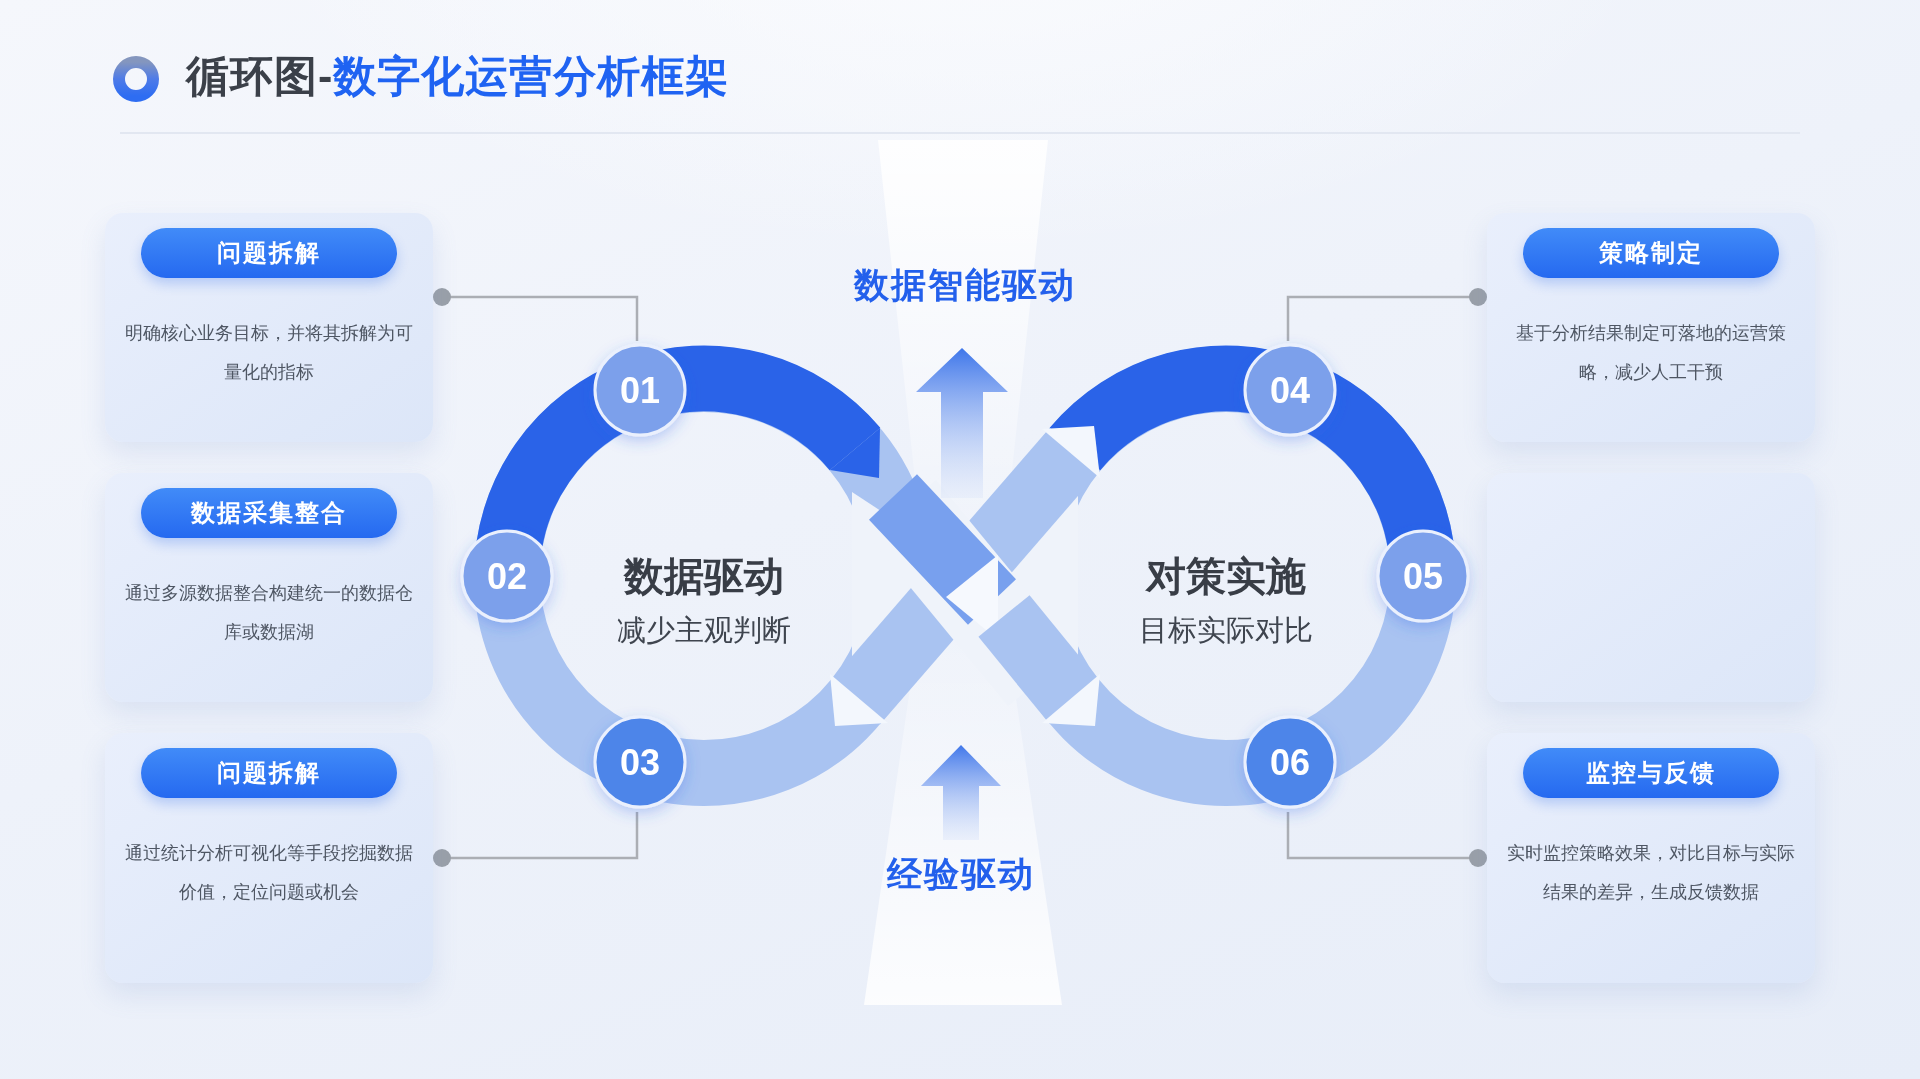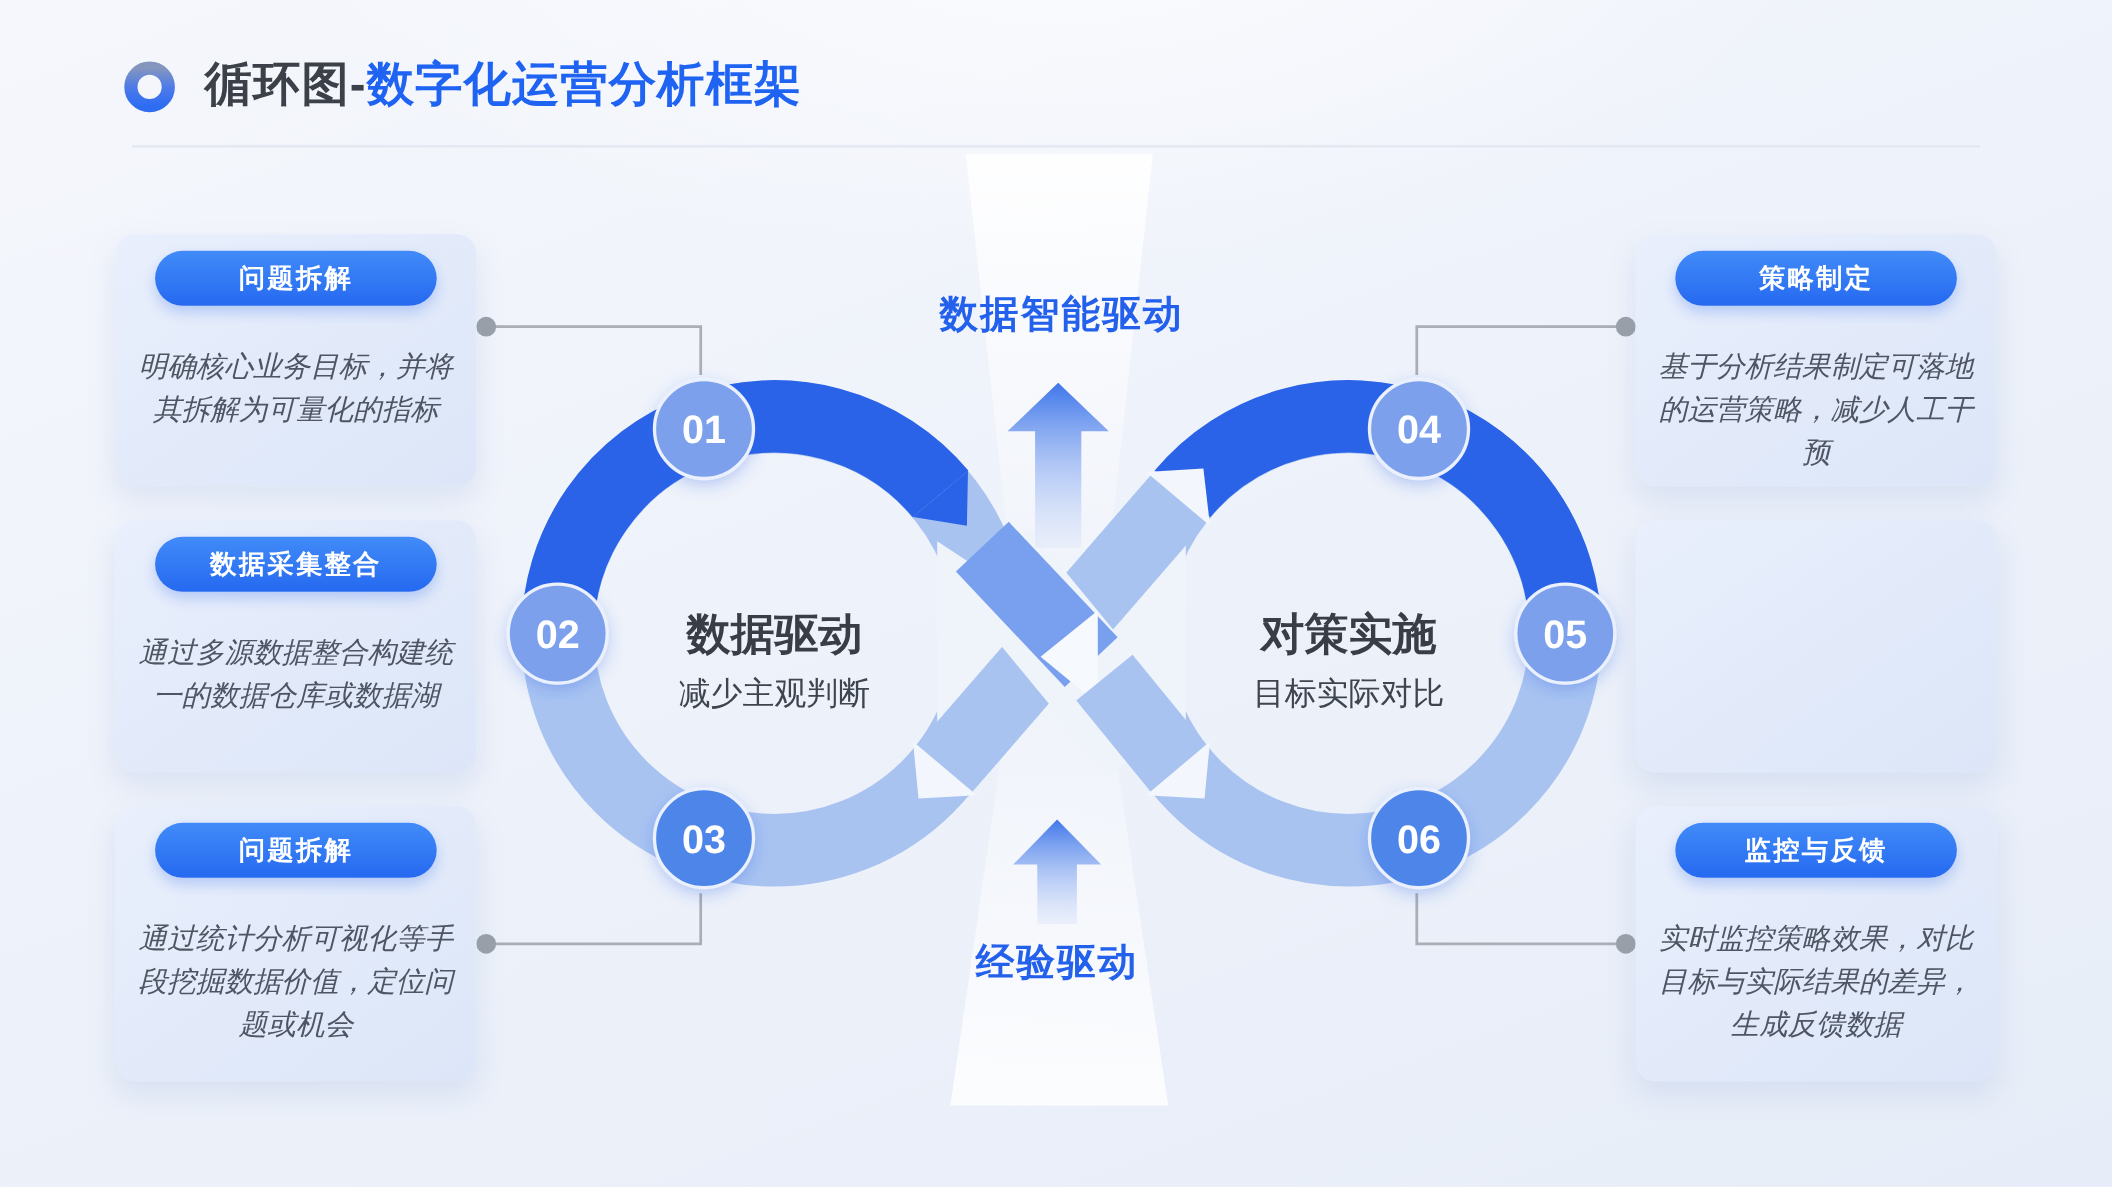--- a/index.html
+++ b/index.html
@@ -22,22 +22,22 @@
     box-shadow:0 12px 26px rgba(110,140,205,.16);}
   .card.h2{height:229px;}
   .card.h3{height:250px;}
   .cl{left:105px;} .cr{left:1487px;}
   .y1{top:213px;} .y2{top:473px;} .y3{top:733px;}
   .badge{width:256px;height:50px;margin:15px auto 0;border-radius:26px;
     background:linear-gradient(180deg,#418BF8 0%,#2569F0 100%);
     color:#fff;font-size:24px;font-weight:700;letter-spacing:2px;
     display:flex;align-items:center;justify-content:center;
     box-shadow:0 6px 12px rgba(37,99,235,.25);}
-  .card-text{width:302px;margin:36px auto 0;font-size:26px;line-height:39px;
-    color:#4E5663;text-align:center;font-style:italic;}
+  .card-text{width:302px;margin:36px auto 0;font-size:18px;line-height:39px;
+    color:#4E5663;text-align:center;}
 
   .stage{position:absolute;left:0;top:0;z-index:1;}
   .loop-title{font-size:40px;font-weight:800;fill:#383D46;}
   .loop-sub{font-size:29px;fill:#3F454F;}
   .drive-label{font-size:35px;font-weight:800;fill:#2360EC;letter-spacing:2px;}
   .step-num{font-size:36px;font-weight:700;fill:#FFFFFF;}
   svg text{text-anchor:middle;}
 </style>
 </head>
 <body>

